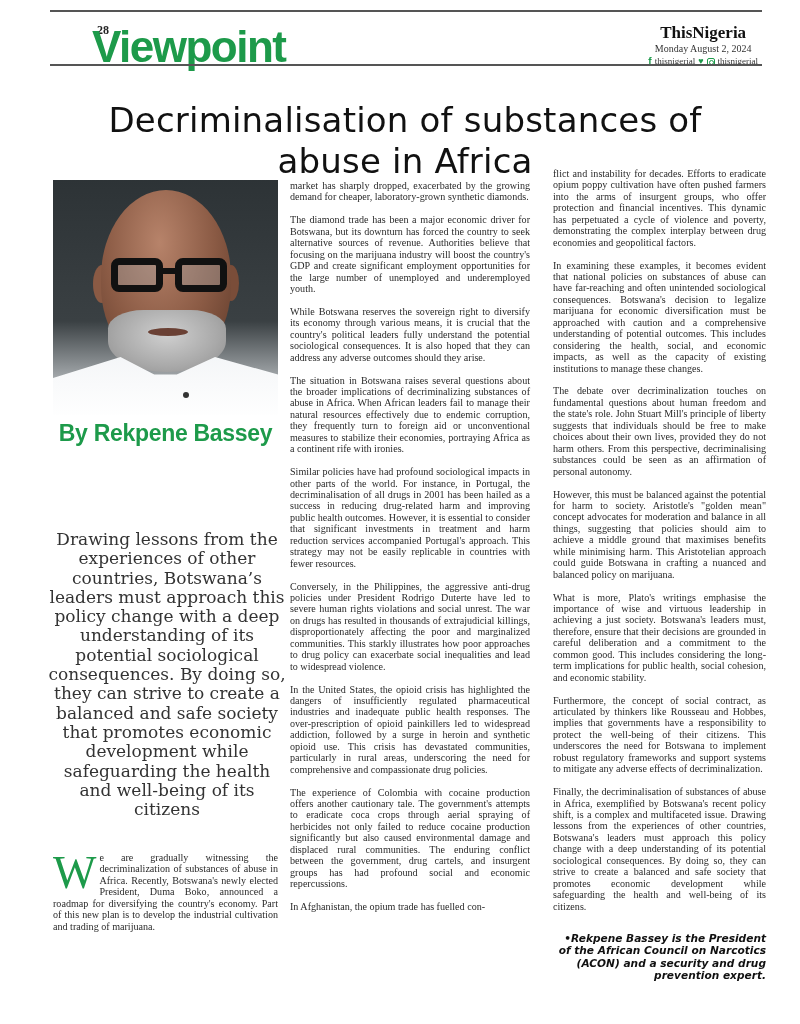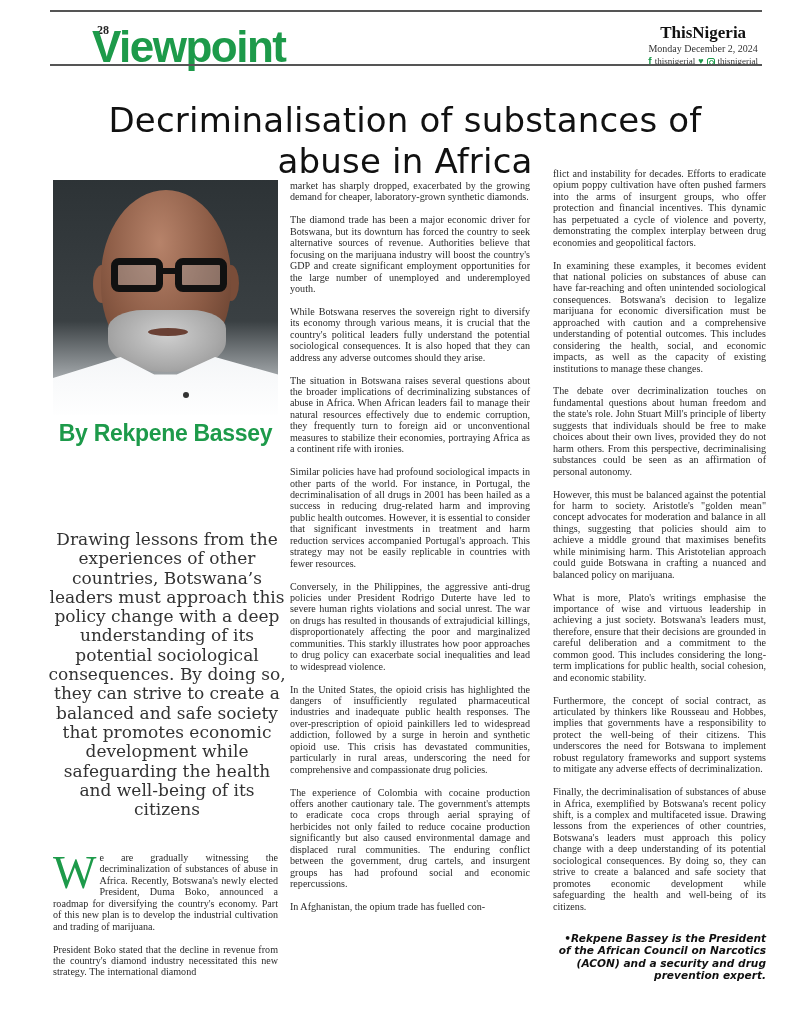--- a/index.html
+++ b/index.html
@@ -54,21 +54,21 @@
 </style>
 </head>
 <body>
 
 <div class="rule top"></div>
 <div class="page-number">28</div>
 <div class="section-title">Viewpoint</div>
 
 <div class="masthead">
   <div class="paper">ThisNigeria</div>
-  <div class="date">Monday December 2, 2024</div>
+  <div class="date">Monday August 2, 2024</div>
   <div class="social">
     <span class="fb">f</span>
     <span>thisnigerial</span>
     <span class="tw">♥</span>
     <span class="ig"></span>
     <span>thisnigerial</span>
   </div>
 </div>
 <div class="rule bottom"></div>
 
@@ -88,21 +88,20 @@
   <div class="shirt"></div>
   <div class="button"></div>
 </div>
 
 <div class="byline">By Rekpene Bassey</div>
 
 <div class="pullquote">Drawing lessons from the experiences of other countries, Botswana’s leaders must approach this policy change with a deep understanding of its potential sociological consequences. By doing so, they can strive to create a balanced and safe society that promotes economic development while safeguarding the health and well-being of its citizens</div>
 
 <div class="col col-1">
   <p><span class="dropcap">W</span><span>e are gradually witnessing the decriminalization of substances of abuse in Africa. Recently, Botswana's newly elected President, Duma Boko, announced a roadmap for diversifying the country's economy. Part of this new plan is to develop the industrial cultivation and trading of marijuana.</span></p>
-  <p>President Boko stated that the decline in revenue from the country's diamond industry necessitated this new strategy. The international diamond</p>
 </div>
 
 <div class="col col-2">
   <p>market has sharply dropped, exacerbated by the growing demand for cheaper, laboratory-grown synthetic diamonds.</p>
   <p>The diamond trade has been a major economic driver for Botswana, but its downturn has forced the country to seek alternative sources of revenue. Authorities believe that focusing on the marijuana industry will boost the country's GDP and create significant employment opportunities for the large number of unemployed and underemployed youth.</p>
   <p>While Botswana reserves the sovereign right to diversify its economy through various means, it is crucial that the country's political leaders fully understand the potential sociological consequences. It is also hoped that they can address any adverse outcomes should they arise.</p>
   <p>The situation in Botswana raises several questions about the broader implications of decriminalizing substances of abuse in Africa. When African leaders fail to manage their natural resources effectively due to endemic corruption, they frequently turn to foreign aid or unconventional measures to stabilize their economies, portraying Africa as a continent rife with ironies.</p>
   <p>Similar policies have had profound sociological impacts in other parts of the world. For instance, in Portugal, the decriminalisation of all drugs in 2001 has been hailed as a success in reducing drug-related harm and improving public health outcomes. However, it is essential to consider that significant investments in treatment and harm reduction services accompanied Portugal's approach. This strategy may not be easily replicable in countries with fewer resources.</p>
   <p>Conversely, in the Philippines, the aggressive anti-drug policies under President Rodrigo Duterte have led to severe human rights violations and social unrest. The war on drugs has resulted in thousands of extrajudicial killings, disproportionately affecting the poor and marginalized communities. This starkly illustrates how poor approaches to drug policy can exacerbate social inequalities and lead to widespread violence.</p>
   <p>In the United States, the opioid crisis has highlighted the dangers of insufficiently regulated pharmaceutical industries and inadequate public health responses. The over-prescription of opioid painkillers led to widespread addiction, followed by a surge in heroin and synthetic opioid use. This crisis has devastated communities, particularly in rural areas, underscoring the need for comprehensive and compassionate drug policies.</p>

